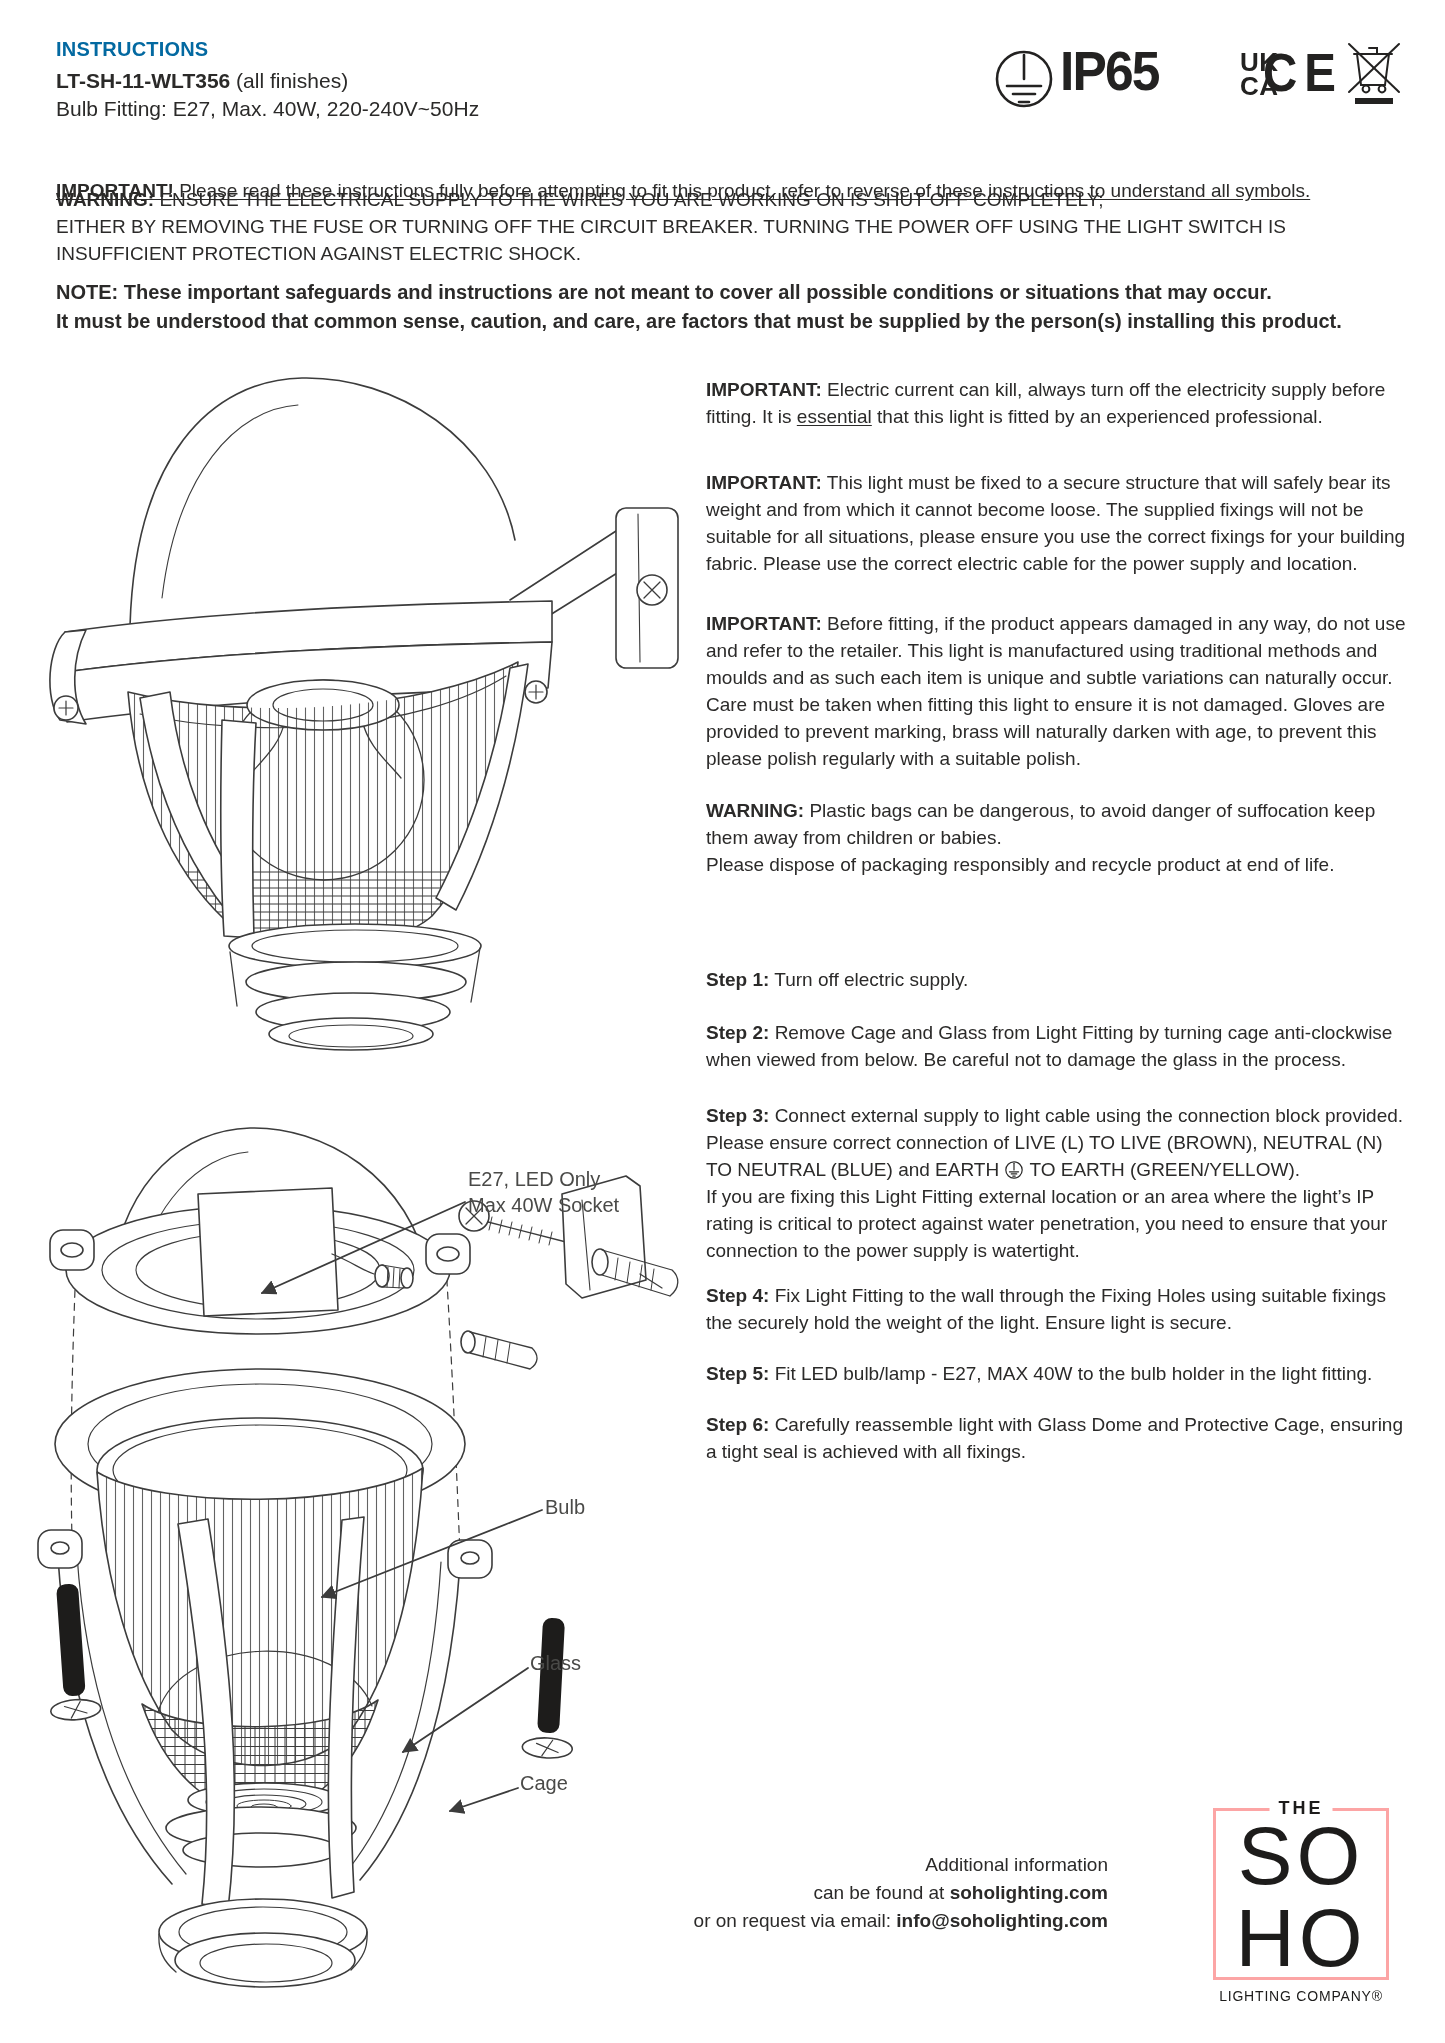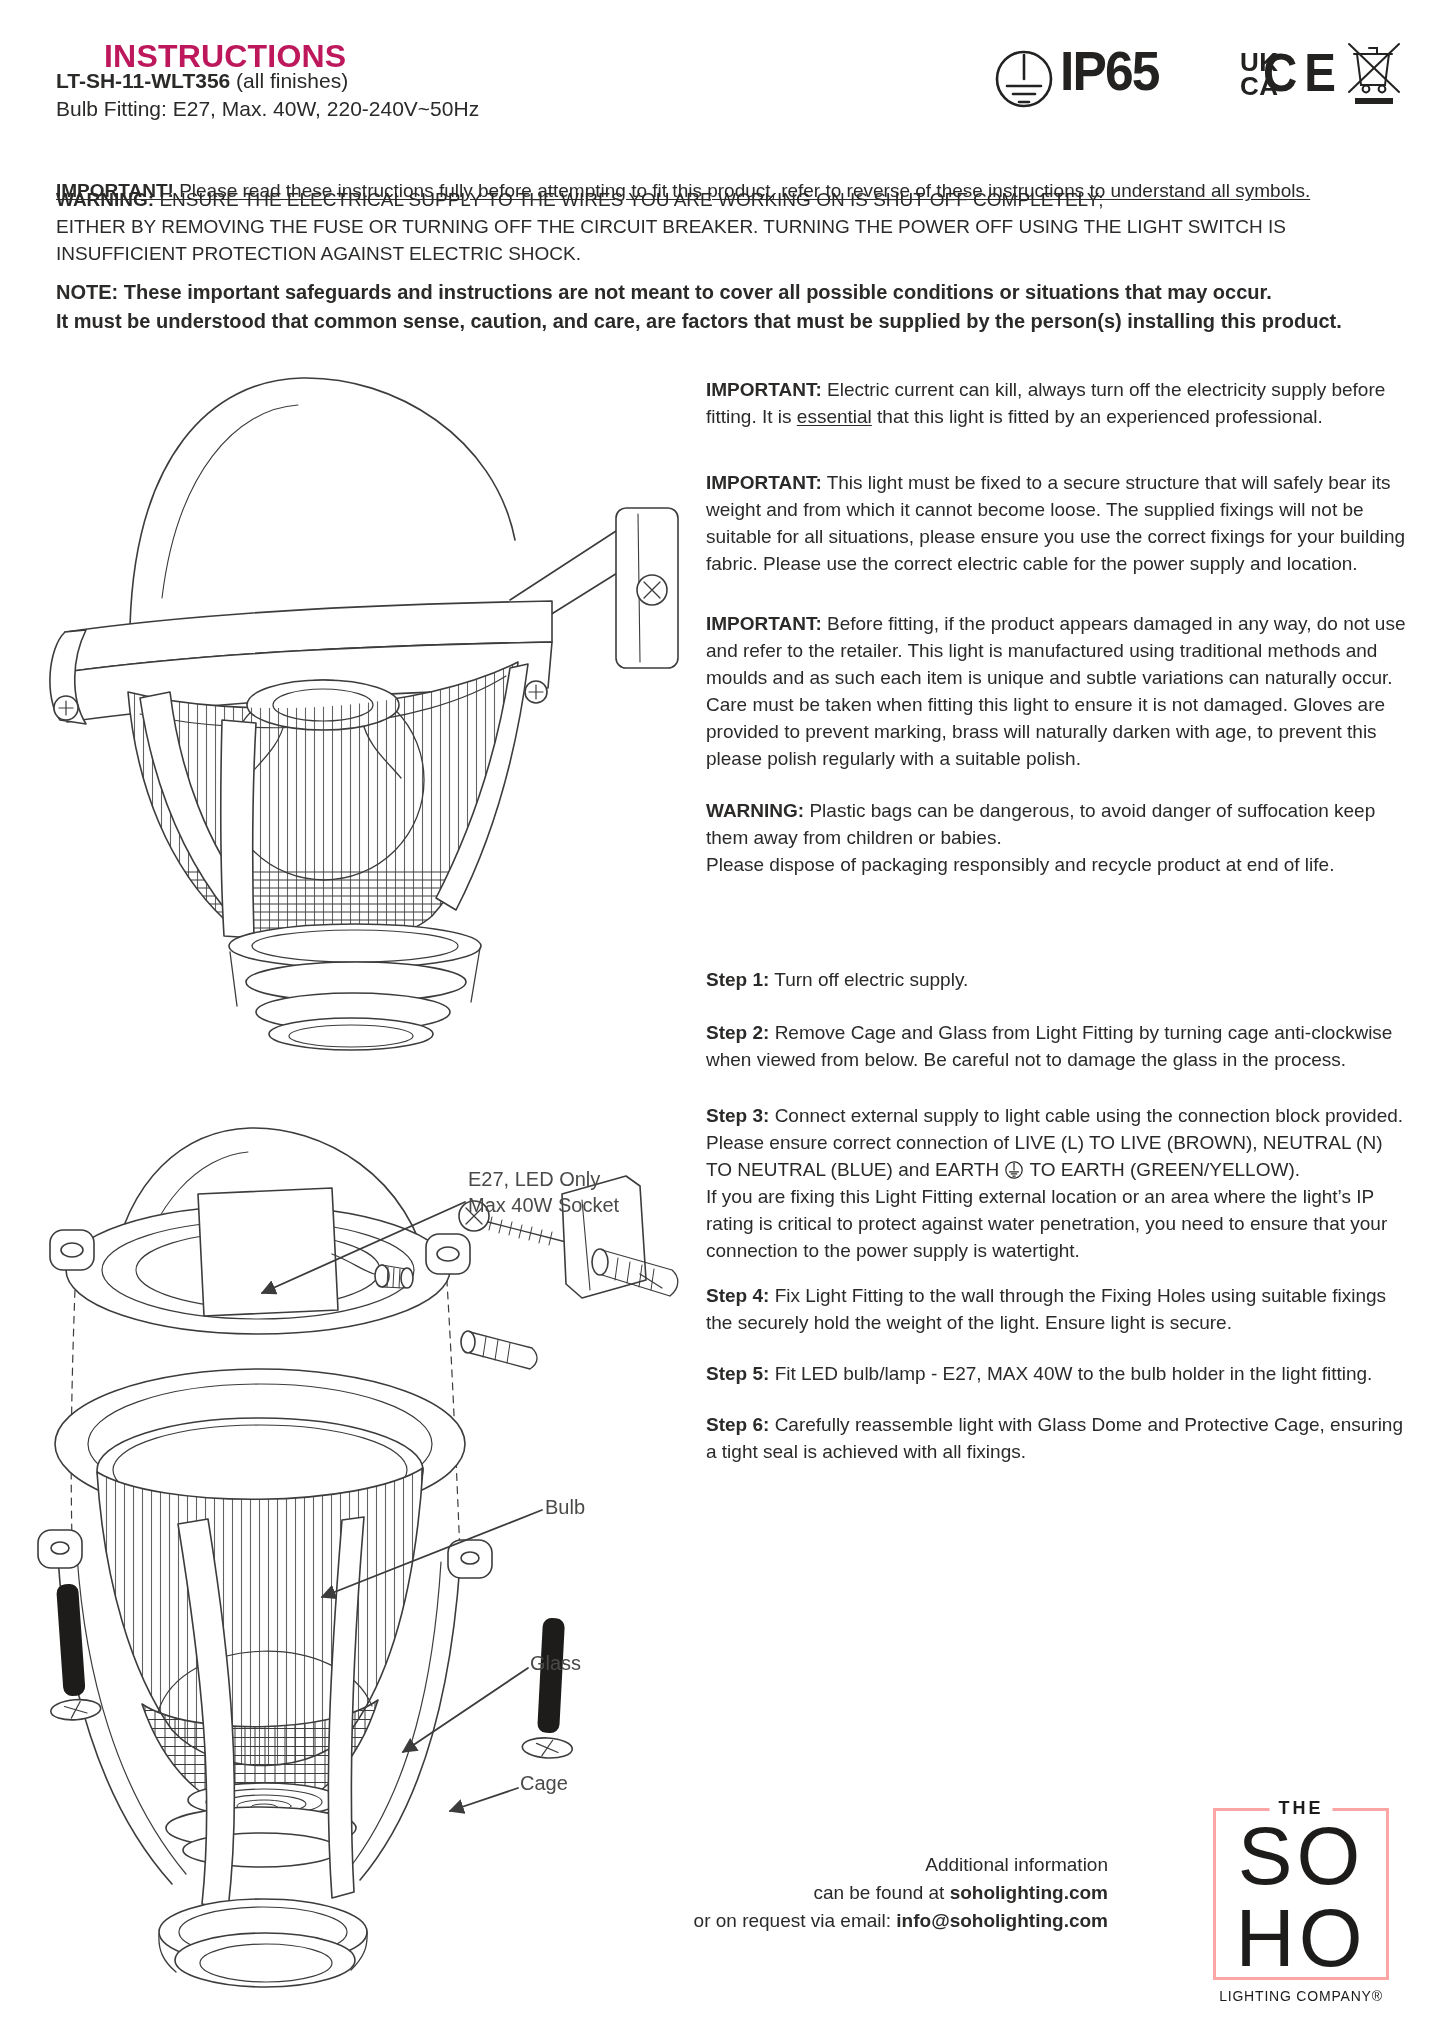--- a/index.html
+++ b/index.html
@@ -6,21 +6,21 @@
   .page{
     position:relative;width:1445px;height:2043px;background:#ffffff;
     font-family:"Liberation Sans",sans-serif;color:#2b2a29;overflow:hidden;
     margin:0 auto;
   }
   .abs{position:absolute;}
   .b{font-weight:700;}
   .sb{font-weight:600;}
   .ul{text-decoration:underline;text-underline-offset:2px;}
   .para{font-size:19px;line-height:27px;white-space:pre-line;}
-  .h1{font-size:32px;font-weight:700;letter-spacing:.2px;color:#be185d;margin-left:48px;}
+  .h1{font-size:20px;font-weight:700;letter-spacing:.2px;color:#0369a1;}
   .hdrline{font-size:21px;line-height:28px;color:#2b2a29;}
   .fit-head{font-size:27px;font-weight:700;color:#232221;letter-spacing:.2px;}
   .dlabel{font-size:20px;line-height:26px;color:#4a4a48;}
   .rightcol{width:706px;}
   .rightcol .para{margin:0 0 0 0;}
   .footertxt{font-size:19px;line-height:28px;text-align:right;color:#2b2a29;}
   
   .ip65{font-size:56px;font-weight:700;letter-spacing:-2px;transform:scaleX(.92);transform-origin:left top;color:#232221;}
   .ukca{font-size:26px;font-weight:700;line-height:24px;letter-spacing:.5px;color:#232221;}
   .ce{font-size:54px;font-weight:700;letter-spacing:8px;transform:scaleX(.88);transform-origin:left top;color:#232221;}

